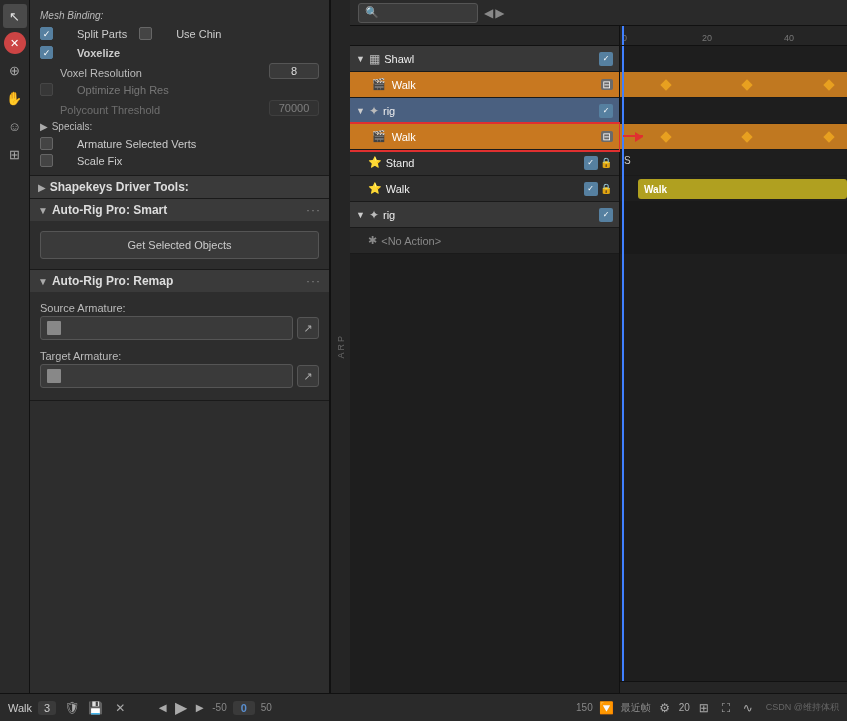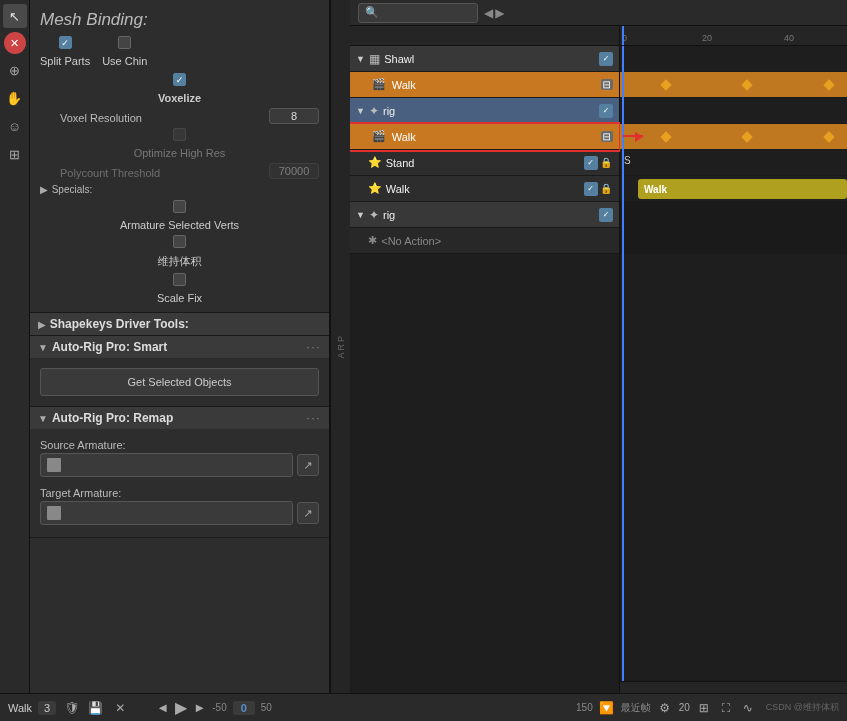--- a/index.html
+++ b/index.html
@@ -81,30 +81,29 @@
       letter-spacing: 1px;
     }
     .section-body {
       padding: 6px 10px;
       background: #2d2d2d;
     }
 
     
     .mesh-binding-title {
       color: #bbb;
-      font-size: 17px;
+      font-size: 10px;
       padding: 4px 0 2px 0;
       font-style: italic;
     }
     .checkbox-row {
       display: flex;
       align-items: center;
-      gap: 6px;
+      gap: 24px;
       padding: 2px 0;
-      flex-direction: column;
     }
     .checkbox {
       width: 13px;
       height: 13px;
       background: #444;
       border: 1px solid #666;
       border-radius: 2px;
       display: flex;
       align-items: center;
       justify-content: center;
@@ -536,24 +535,20 @@
           <div class="specials-row">
             <span class="specials-arrow">▶</span>
             <span class="specials-label">Specials:</span>
           </div>
 
           <div class="checkbox-row">
             <div class="checkbox"></div>
             <span class="checkbox-label">Armature Selected Verts</span>
           </div>
 
-          <div class="checkbox-row">
-            <div class="checkbox"></div>
-            <span class="checkbox-label">维持体积</span>
-          </div>
 
           <div class="checkbox-row">
             <div class="checkbox"></div>
             <span class="checkbox-label">Scale Fix</span>
           </div>
 
         </div>
       </div>
 
       <div class="panel-section">

